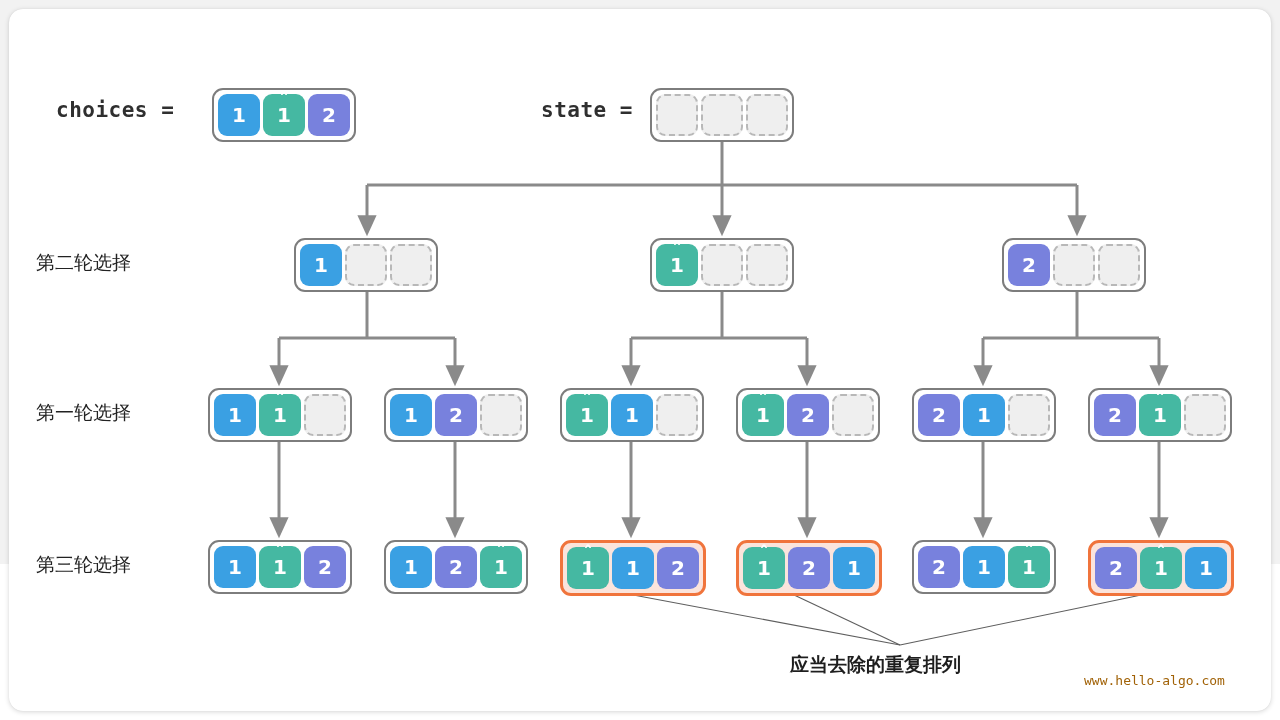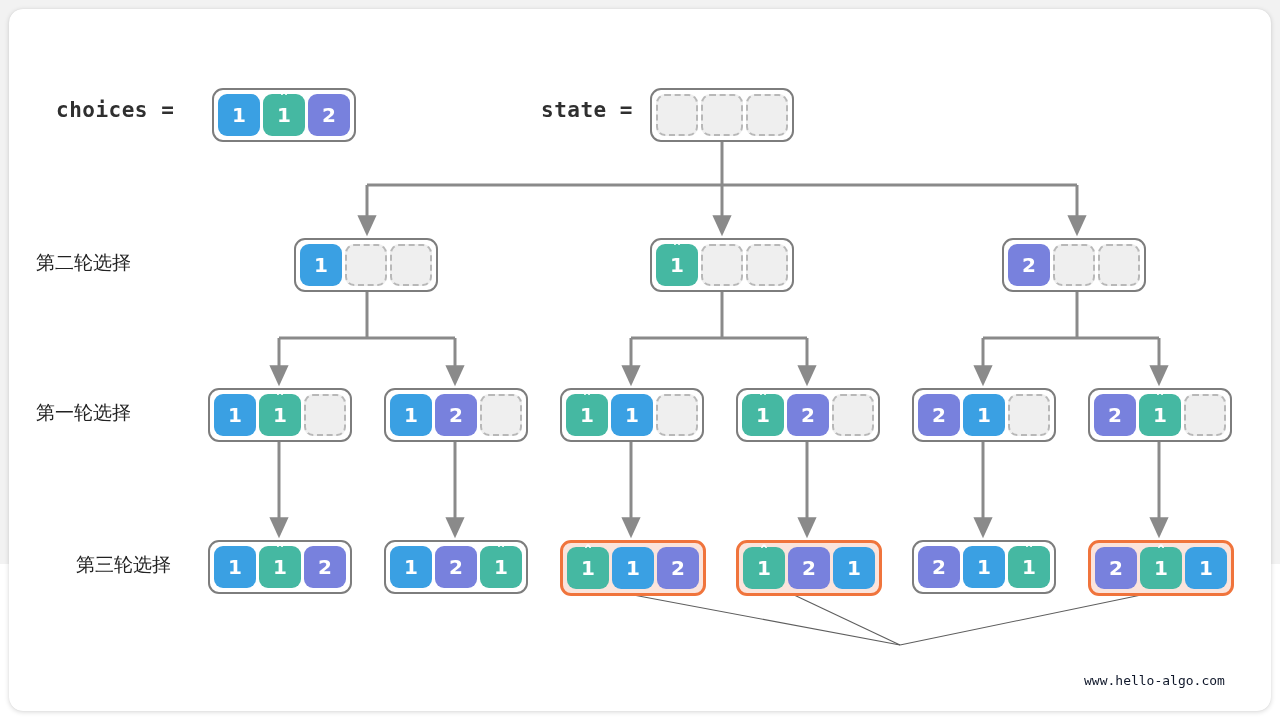--- a/index.html
+++ b/index.html
@@ -61,21 +61,21 @@
     font-family: "DejaVu Sans", "Liberation Sans", sans-serif;
     font-size: 19px;
     font-weight: bold;
     color: #1e1e1e;
     white-space: nowrap;
   }
   .watermark {
     position: absolute;
     font-family: "DejaVu Sans Mono", "Liberation Mono", monospace;
     font-size: 13px;
-    color: #0f172a;
+    color: #a16207;
     white-space: nowrap;
   }
 
   
   .array {
     position: absolute;
     display: flex;
     flex-direction: row;
     align-items: center;
     box-sizing: border-box;
@@ -195,21 +195,21 @@
 
   <div class="mono-label" style="left:541px; top:98px;">state  =</div>
   <div class="array" id="state-array" style="left:650px; top:88px;">
       <div class="cell empty"></div>
       <div class="cell empty"></div>
       <div class="cell empty"></div>
     </div>
 
   <div class="row-label" style="left:36px; top:250px;">第二轮选择</div>
   <div class="row-label" style="left:36px; top:400px;">第一轮选择</div>
-  <div class="row-label" style="left:36px; top:552px;margin-left:40px;">第三轮选择</div>
+  <div class="row-label" style="left:36px; top:552px;">第三轮选择</div>
 
   <div id="level1-layer">
       <div class="array" style="left: 294px; top: 238px;">
         <div class="cell blue">
           <span class="glyph">1</span>
         </div>
         <div class="cell empty"></div>
         <div class="cell empty"></div>
       </div>
       <div class="array" style="left: 650px; top: 238px;">
@@ -345,14 +345,15 @@
         </div>
         <div class="cell teal">
           <span class="glyph">1<span class="hat">ˆ</span></span>
         </div>
         <div class="cell blue">
           <span class="glyph">1</span>
         </div>
       </div>
     </div>
 
+  <div class="caption" style="left:790px; top:652px;">应当去除的重复排列</div>
   <div class="watermark" style="left:1084px; top:673px;">www.hello-algo.com</div>
 </div>
 
 </body></html>

